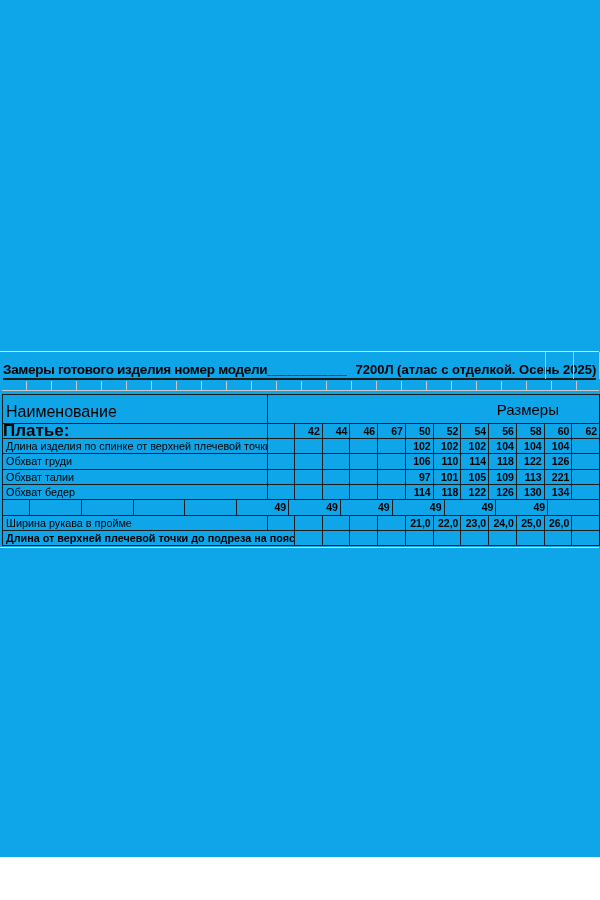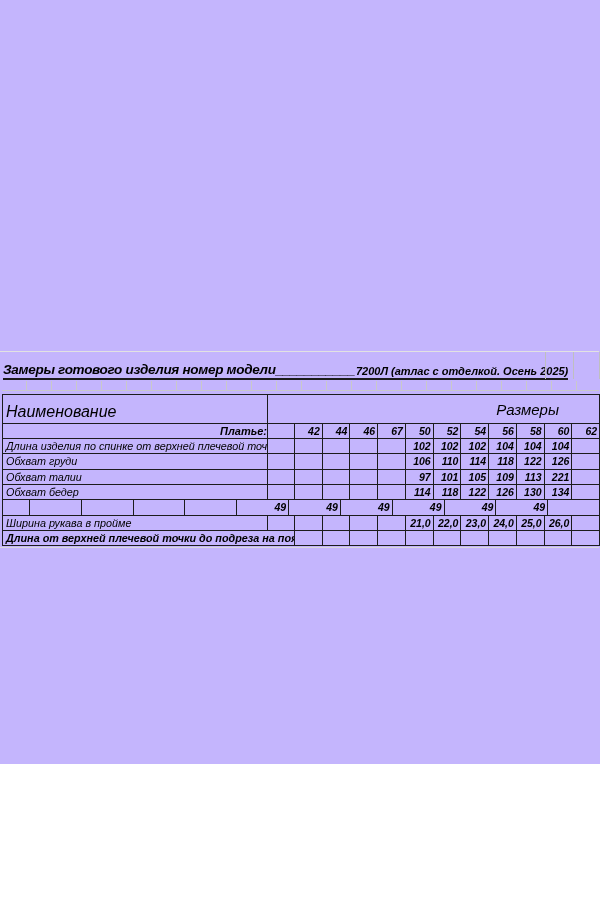--- a/index.html
+++ b/index.html
@@ -1,26 +1,26 @@
 <!DOCTYPE html>
 <html><head>
 <meta charset="utf-8">
 <style>
   html,body{margin:0;padding:0;background:#ffffff;}
-  .page{position:relative;width:600px;height:764px;background:#c4b5fd;overflow:hidden;
-        font-family:"Liberation Sans",sans-serif;color:#000;font-style:italic;}
+  .page{position:relative;width:600px;height:857px;background:#0ea5e9;overflow:hidden;
+        font-family:"Liberation Sans",sans-serif;color:#000;}
 
   
   .top-gridline{position:absolute;left:0px;top:351px;width:599px;height:0;border-top:1px solid #e2e2e2;}
 
   
   .title-row{position:absolute;left:3px;top:352px;height:25px;display:flex;align-items:flex-end;
              border-bottom:2px solid #1c1c1c;padding-bottom:1px;white-space:pre;}
   .t1{font-size:13.5px;font-weight:700;letter-spacing:-0.3px;}
-  .t2{font-size:11px;font-weight:700;margin-left:1px;}
+  .t2{font-size:13px;font-weight:700;margin-left:9px;}
 
   
   .tcell-a{position:absolute;left:545px;top:352px;width:28px;height:27px;border-left:1px solid #bfbfbf;}
   .tcell-b{position:absolute;left:573px;top:352px;width:25px;height:27px;border-left:1px solid #bfbfbf;border-right:1px solid #bfbfbf;}
 
   
   .grid-row{position:absolute;left:2px;top:381px;width:597px;height:9px;
             border-bottom:1px solid #c9c9c9;
             background:repeating-linear-gradient(to right,transparent 0px,transparent 24px,#c9c9c9 24px,#c9c9c9 25px);}
 
@@ -33,21 +33,21 @@
   .c-rost{width:27px;}
   .c-size{flex:1;}
   .c-merged{width:292px;}
 
   .h-row{height:28px;}
   .h-name{display:flex;align-items:flex-end;padding:0 0 2px 3px;font-size:16px;}
   .h-rost{font-size:10.5px;line-height:13px;padding:1px 0 0 2px;margin-top:40px;}
   .h-sizes{display:flex;align-items:center;justify-content:flex-end;padding-right:40px;font-size:15px;}
 
   .s-row{height:14px;}
-  .s-label{font-weight:700;text-align:right;font-size:11px;line-height:14px;}
+  .s-label{font-weight:700;text-align:left;font-size:17px;line-height:14px;}
   .num{font-weight:700;font-size:10.5px;text-align:right;padding-right:2px;line-height:14px;}
 
   .d-row{height:14.35px;}
   .d-label{font-size:10.8px;line-height:14px;padding-left:3px;}
   .bold{font-weight:700;}
 
   .below-line{position:absolute;left:0px;top:547px;width:599px;height:0;border-top:1px solid #dadada;}
 </style>
 </head>
 <body>

